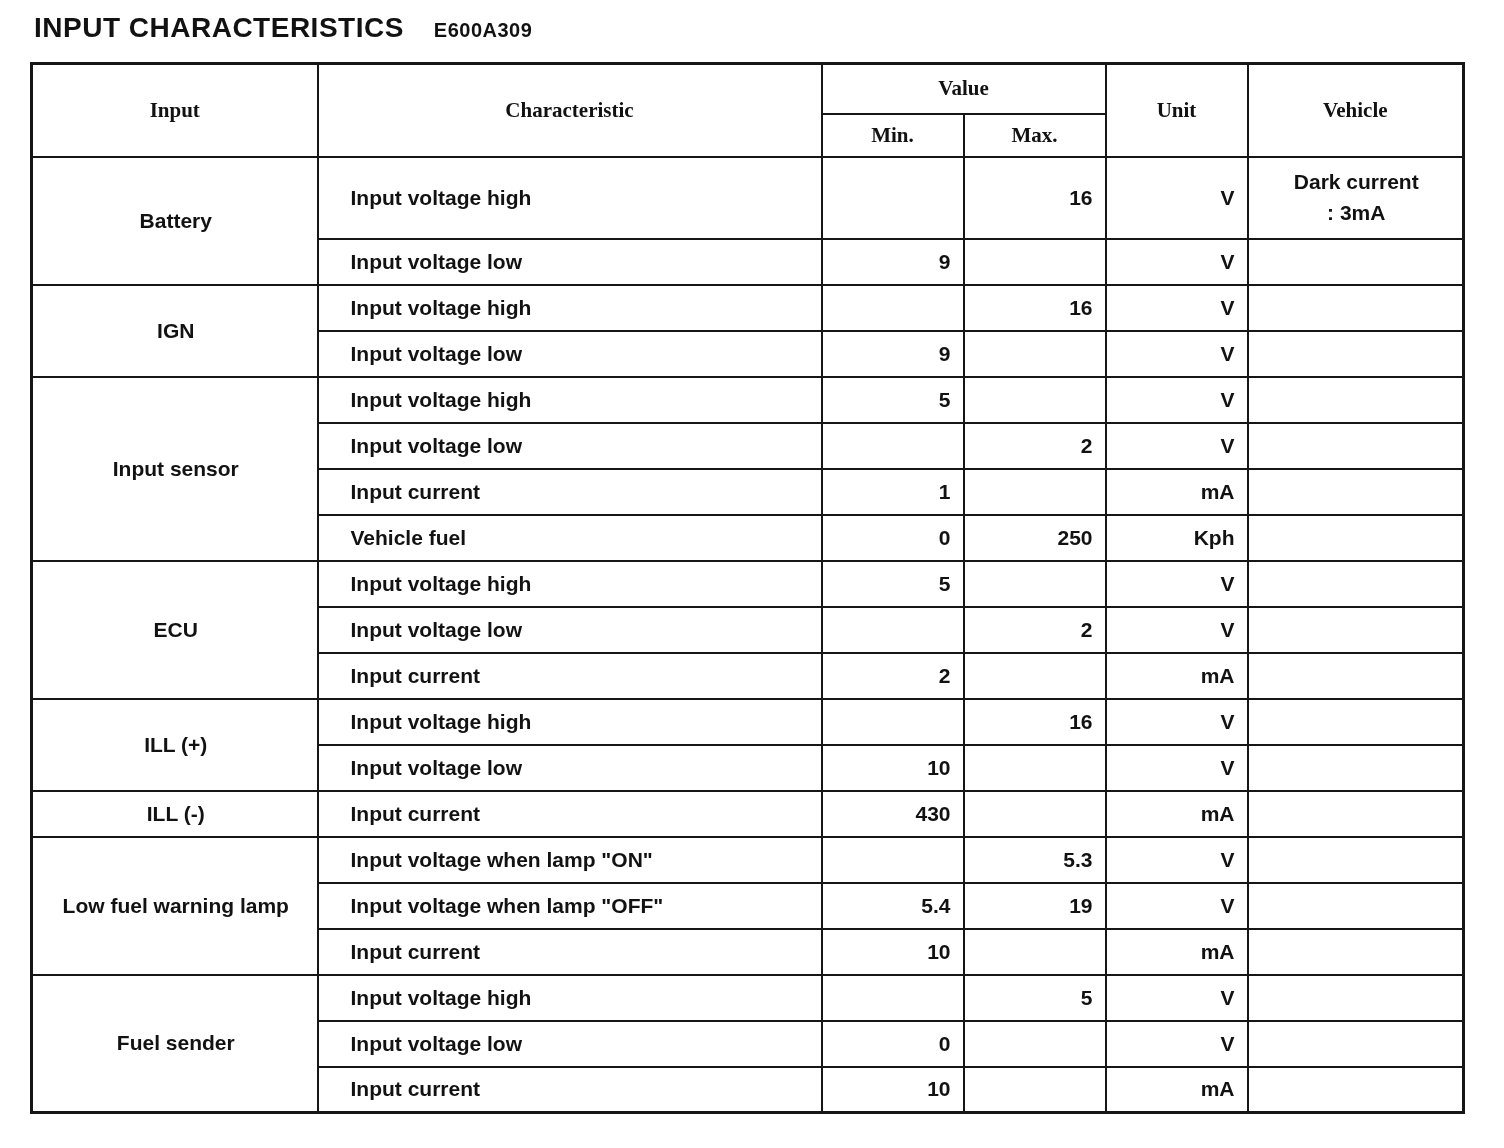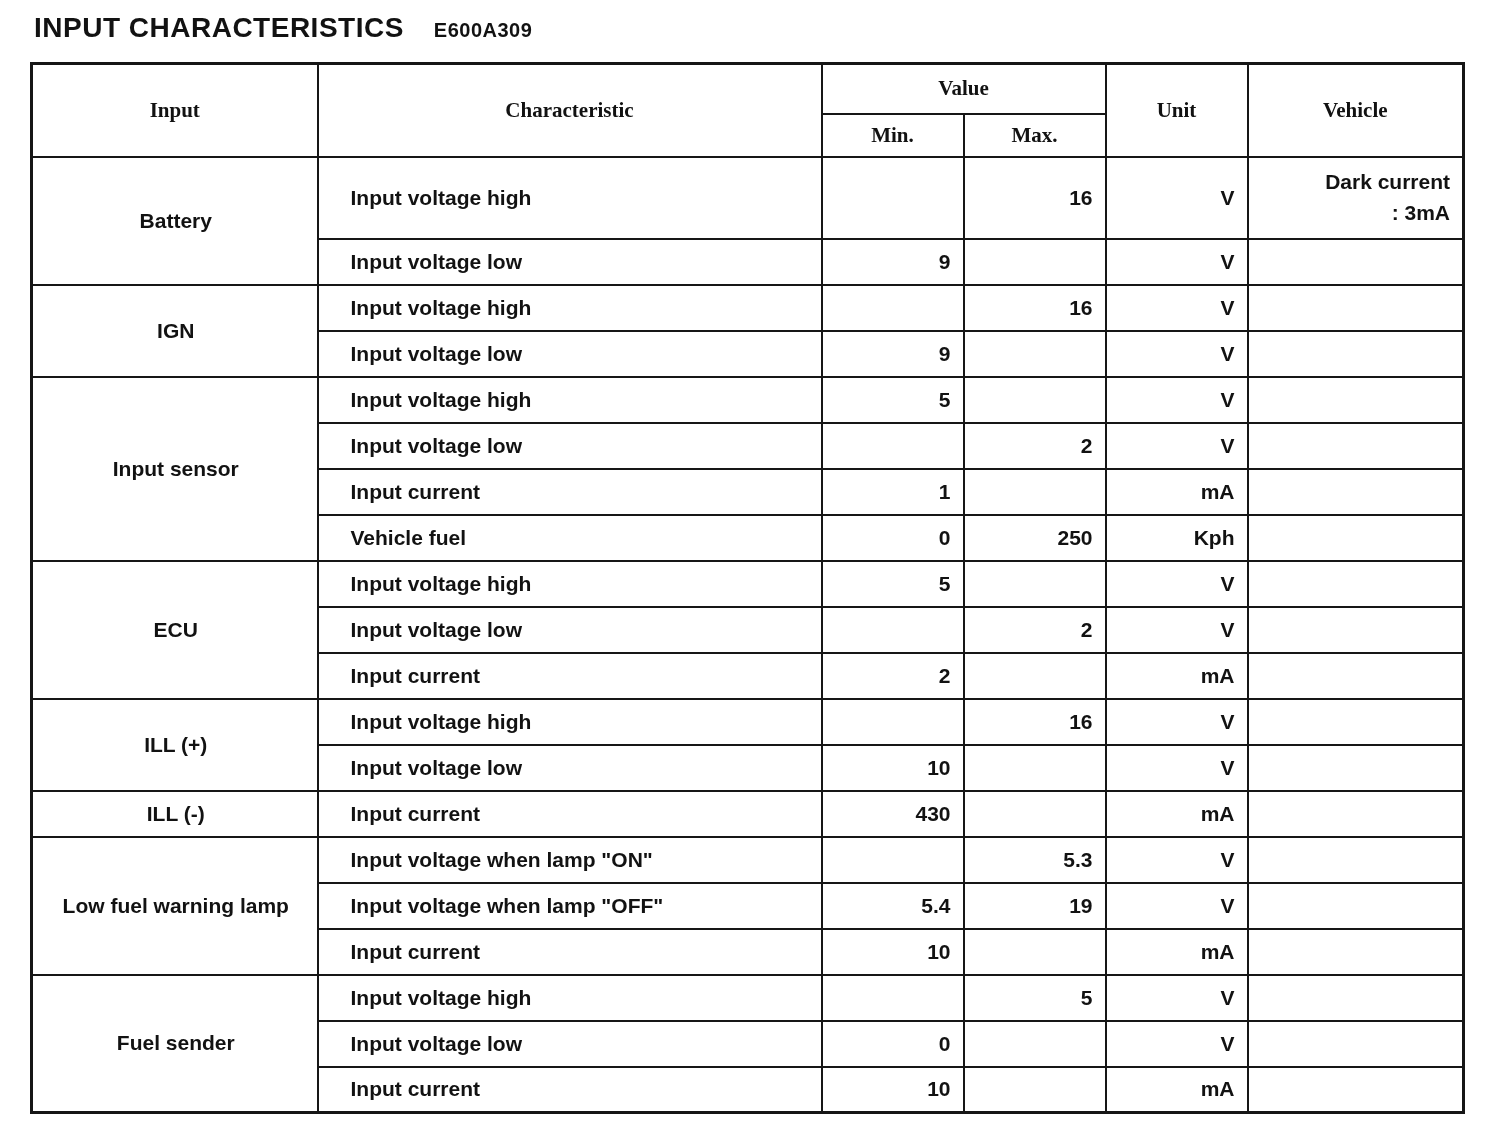--- a/index.html
+++ b/index.html
@@ -50,21 +50,21 @@
   }
   .spec-table thead th { text-align: center; font-family: Liberation Serif, serif; }
   .spec-table thead tr.h1 { height: 50px; }
   .spec-table thead tr.h2 { height: 43px; }
   .spec-table tbody tr { height: 46px; }
   .spec-table tbody tr.tall-row { height: 82px; }
   td.input-cell { text-align: center; padding-left: 14px; }
   td.char-cell  { text-align: left; padding-left: 32px; }
   td.num-cell   { text-align: right; }
   td.remarks-cell {
-    text-align: right;
+    text-align: center;
     padding-left: 14px;
     white-space: pre-line;
     line-height: 1.45;
   }
 </style>
 </head>
 <body>
 
 <div class="page">
 

